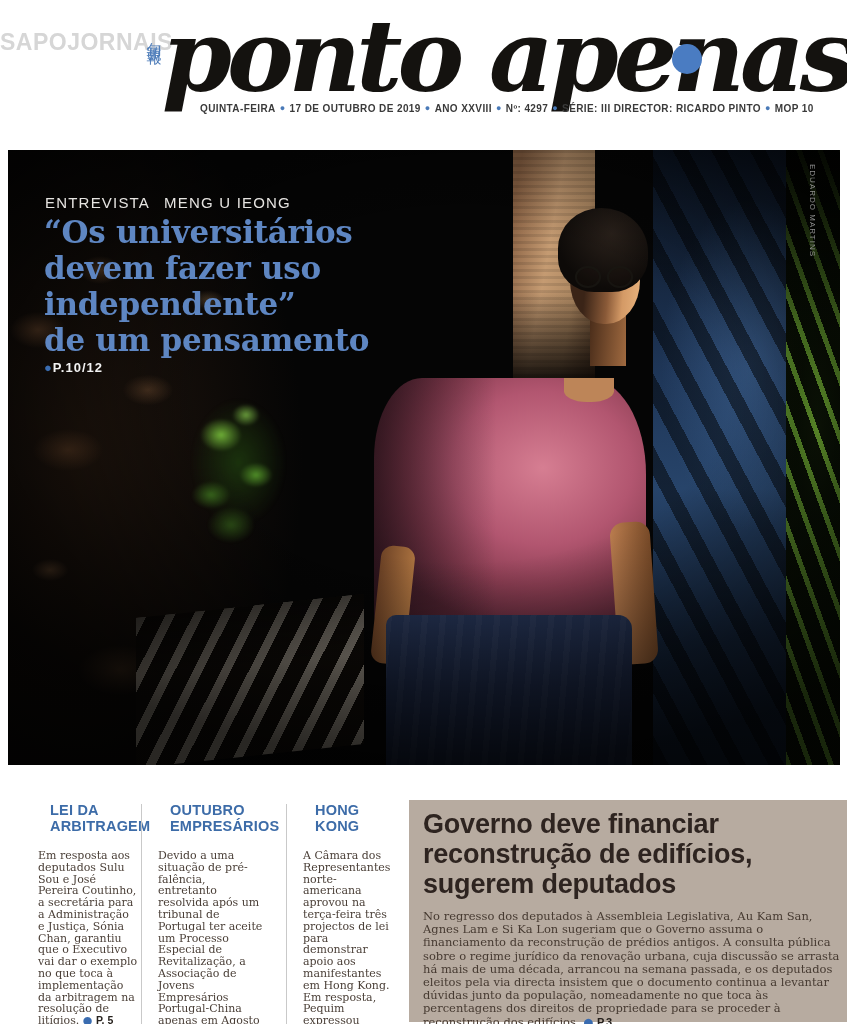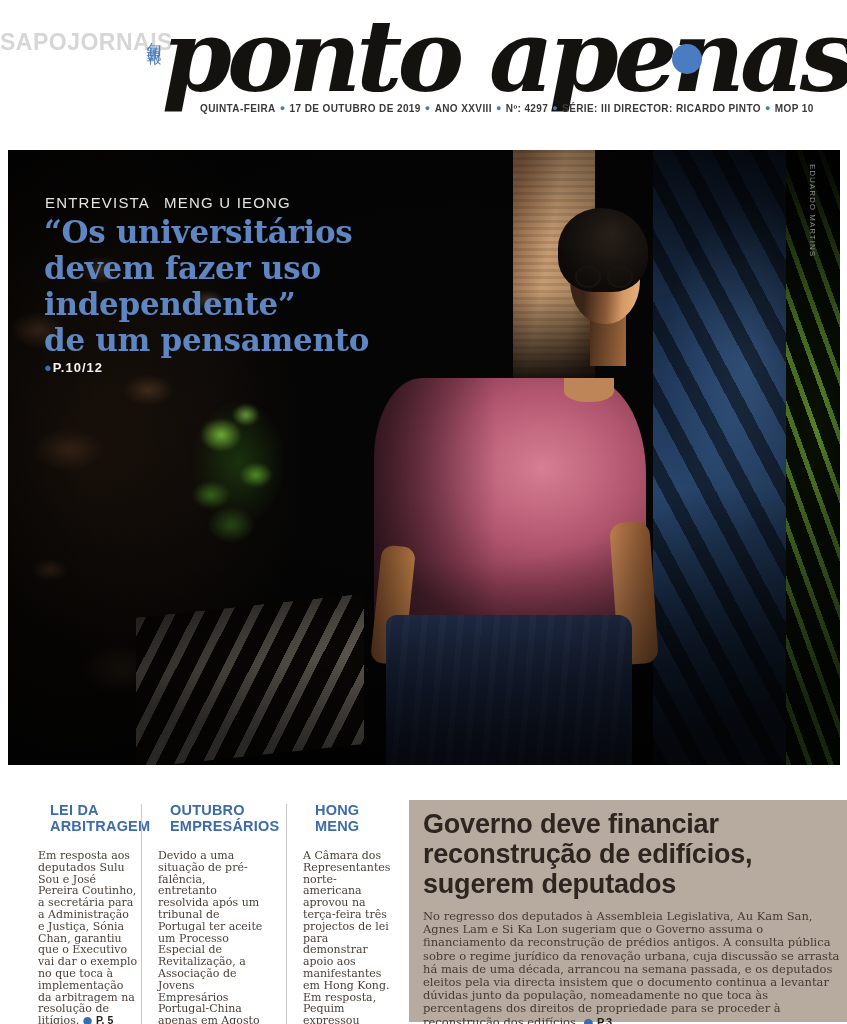--- a/index.html
+++ b/index.html
@@ -190,21 +190,21 @@
       <span>EMPRESÁRIOS</span>
     </h3>
     <p class="brief-body"><span>Devido a uma situação de pré-falência, entretanto resolvida após um tribunal de Portugal ter aceite um Processo Especial de Revitalização, a Associação de Jovens Empresários Portugal-China apenas em Agosto garantiu disponibilidade para voltar a co-organizar a edição deste ano da MIF.</span> </p>
   </article>
 
   <div class="vdiv d2"></div>
 
   <article class="brief b3">
     <h3>
       <span>HONG</span>
-      <span>MENG</span>
+      <span>KONG</span>
     </h3>
     <p class="brief-body"><span>A Câmara dos Representantes norte-americana aprovou na terça-feira três projectos de lei para demonstrar apoio aos manifestantes em Hong Kong. Em resposta, Pequim expressou “profunda indignação”, prometendo retaliar.</span> </p>
   </article>
 
   <article class="feature">
     <h1>Governo deve financiar reconstrução de edifícios, sugerem deputados</h1>
     <p class="feature-body"><span>No regresso dos deputados à Assembleia Legislativa, Au Kam San, Agnes Lam e Si Ka Lon sugeriam que o Governo assuma o financiamento da reconstrução de prédios antigos. A consulta pública sobre o regime jurídico da renovação urbana, cuja discussão se arrasta há mais de uma década, arrancou na semana passada, e os deputados eleitos pela via directa insistem que o documento continua a levantar dúvidas junto da população, nomeadamente no que toca às percentagens dos direitos de propriedade para se proceder à reconstrução dos edifícios.</span> <span class="ref"><span class="dot">●</span> <b>P.3</b></span></p>
   </article>
 
 </section>

